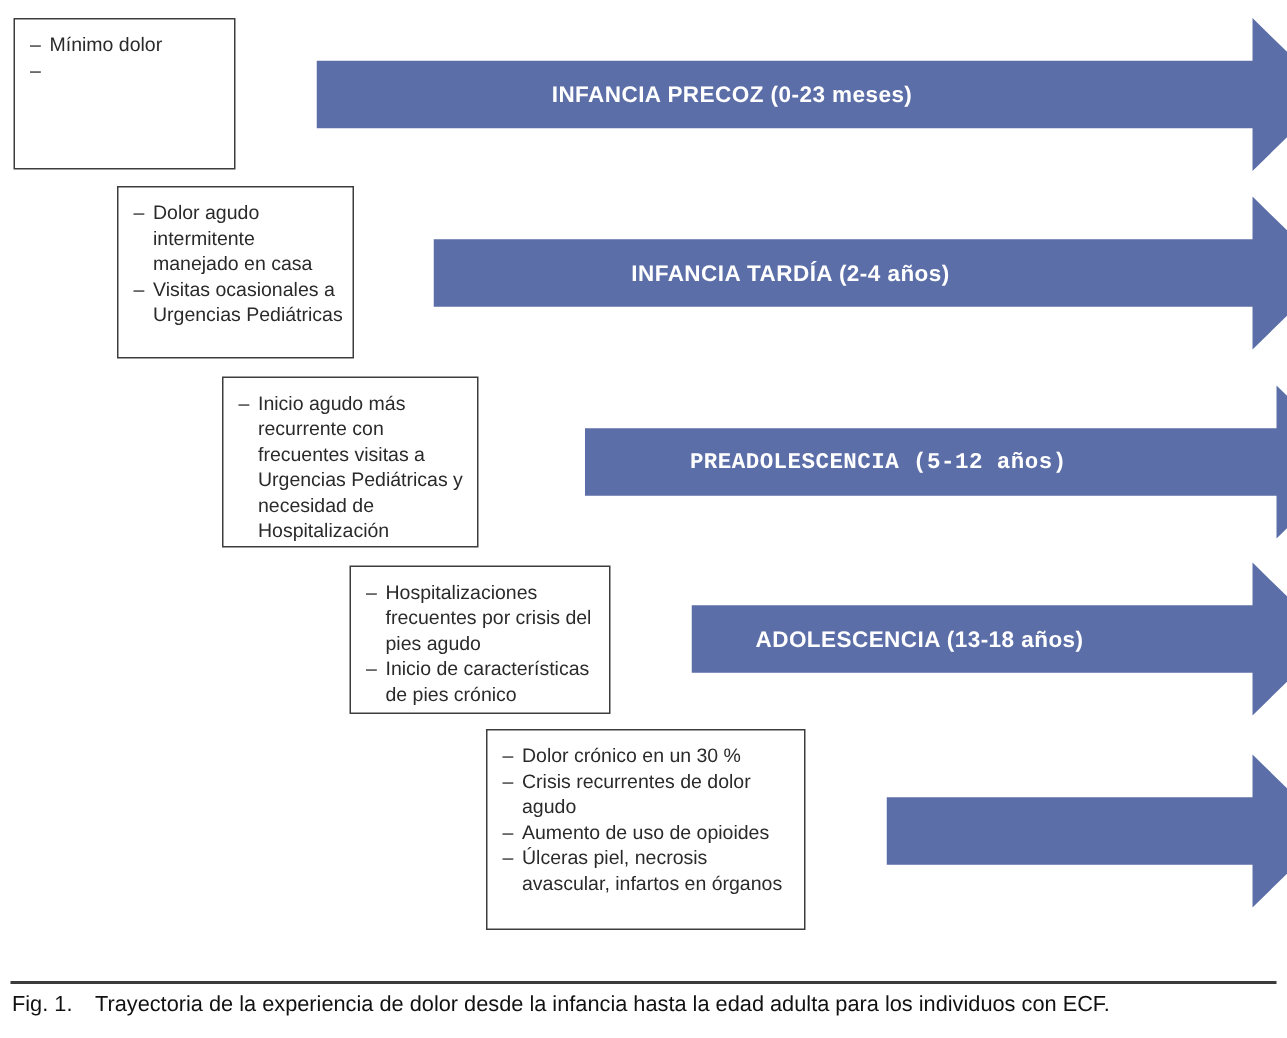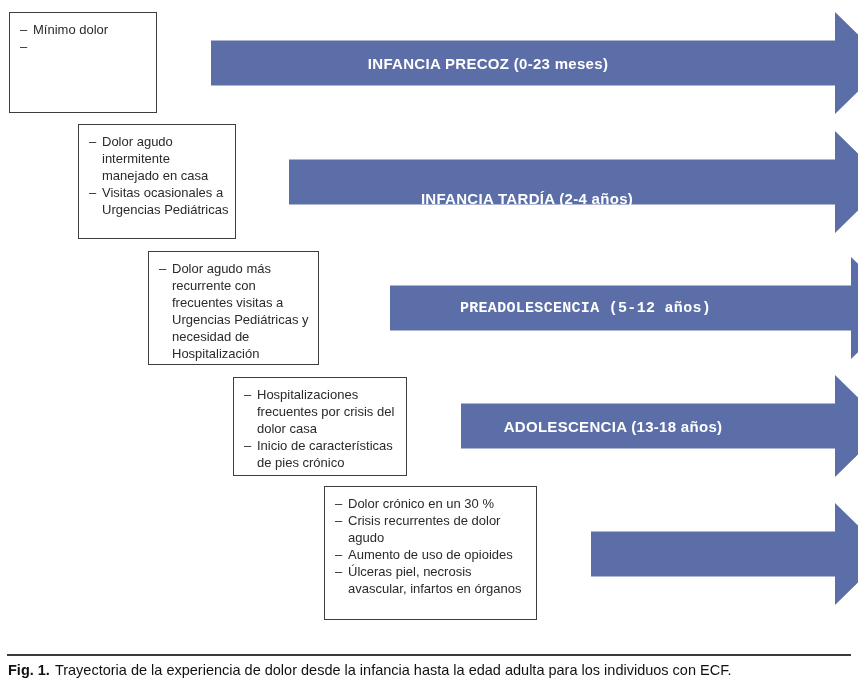--- a/index.html
+++ b/index.html
@@ -59,21 +59,21 @@
   }
   .caption {
     position: absolute;
     left: 8px;
     top: 661px;
     width: 844px;
     font-size: 14.5px;
     line-height: 19px;
     color: #111111;
   }
-  .caption .fig-label { font-weight: bold; margin-right: 5px; }
+  .caption .fig-label { font-weight: normal; margin-right: 15px; }
 </style>
 </head>
 <body>
 
 <div class="canvas">
 
   <div class="note-box" style="left:9px; top:12px; width:148px; height:101px;">
     <div class="note">
       <span class="dash">–</span>
       <span>Mínimo dolor</span>
@@ -98,41 +98,41 @@
     <div class="note">
       <span class="dash">–</span>
       <span>Visitas ocasionales a Urgencias Pediátricas</span>
     </div>
   </div>
 
   <div class="arrow" style="left:254px; top:131px; width:598px; height:102px;">
     <svg width="598" height="102" viewBox="0 0 598 102">
       <polygon points="0,28.5 546,28.5 546,0 598,51 546,102 546,73.5 0,73.5" fill="#5C6EA8"></polygon>
     </svg>
-    <span class="arrow-label" style="width:546px;margin-top:16px;">INFANCIA TARDÍA (2-4 años)</span>
+    <span class="arrow-label" style="width:546px;">INFANCIA TARDÍA (2-4 años)</span>
   </div>
 
   <div class="note-box" style="left:148px; top:251px; width:171px; height:114px;">
     <div class="note">
       <span class="dash">–</span>
-      <span>Dolor agudo más recurrente con frecuentes visitas a Urgencias Pediátricas y necesidad de Hospitalización</span>
+      <span>Inicio agudo más recurrente con frecuentes visitas a Urgencias Pediátricas y necesidad de Hospitalización</span>
     </div>
   </div>
 
   <div class="arrow" style="left:355px; top:257px; width:513px; height:102px;font-family:Liberation Mono, monospace;">
     <svg width="513" height="102" viewBox="0 0 513 102">
       <polygon points="0,28.5 461,28.5 461,0 513,51 461,102 461,73.5 0,73.5" fill="#5C6EA8"></polygon>
     </svg>
     <span class="arrow-label" style="width:461px;">PREADOLESCENCIA (5-12 años)</span>
   </div>
 
   <div class="note-box" style="left:233px; top:377px; width:174px; height:99px;">
     <div class="note">
       <span class="dash">–</span>
-      <span>Hospitalizaciones frecuentes por crisis del dolor casa</span>
+      <span>Hospitalizaciones frecuentes por crisis del pies agudo</span>
     </div>
     <div class="note">
       <span class="dash">–</span>
       <span>Inicio de características de pies crónico</span>
     </div>
   </div>
 
   <div class="arrow" style="left:426px; top:375px; width:426px; height:102px;">
     <svg width="426" height="102" viewBox="0 0 426 102">
       <polygon points="0,28.5 374,28.5 374,0 426,51 374,102 374,73.5 0,73.5" fill="#5C6EA8"></polygon>

